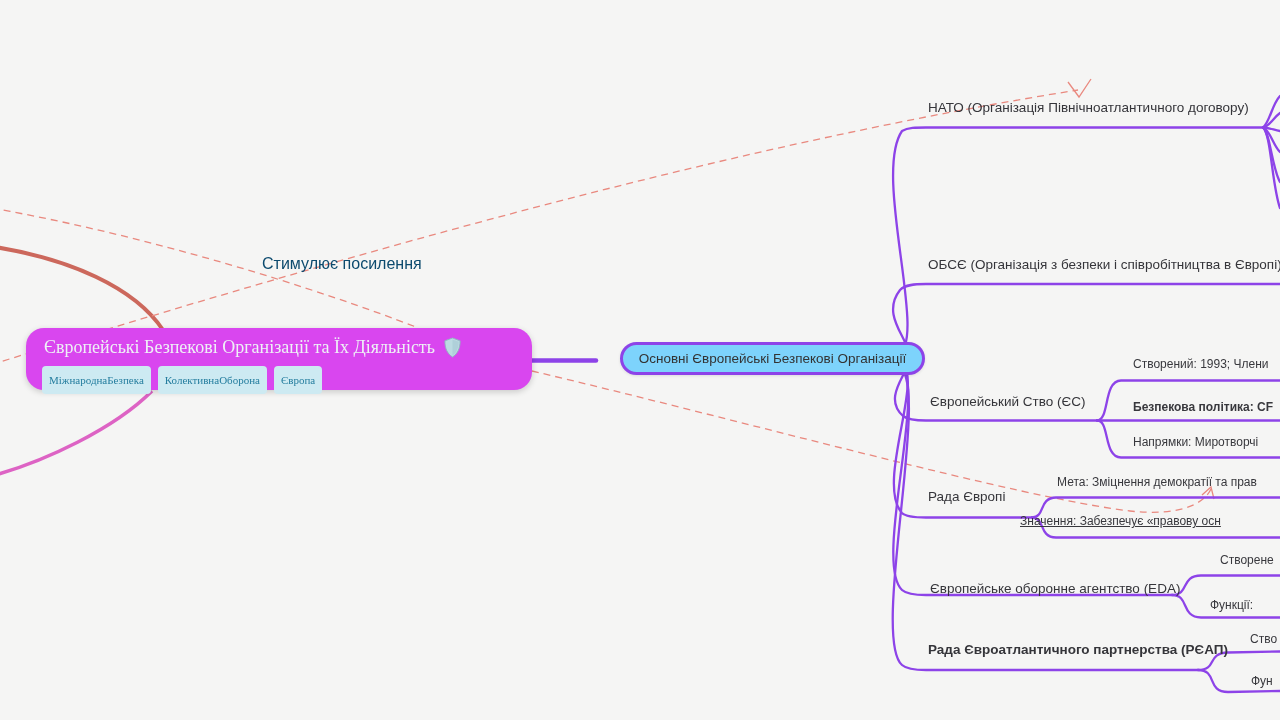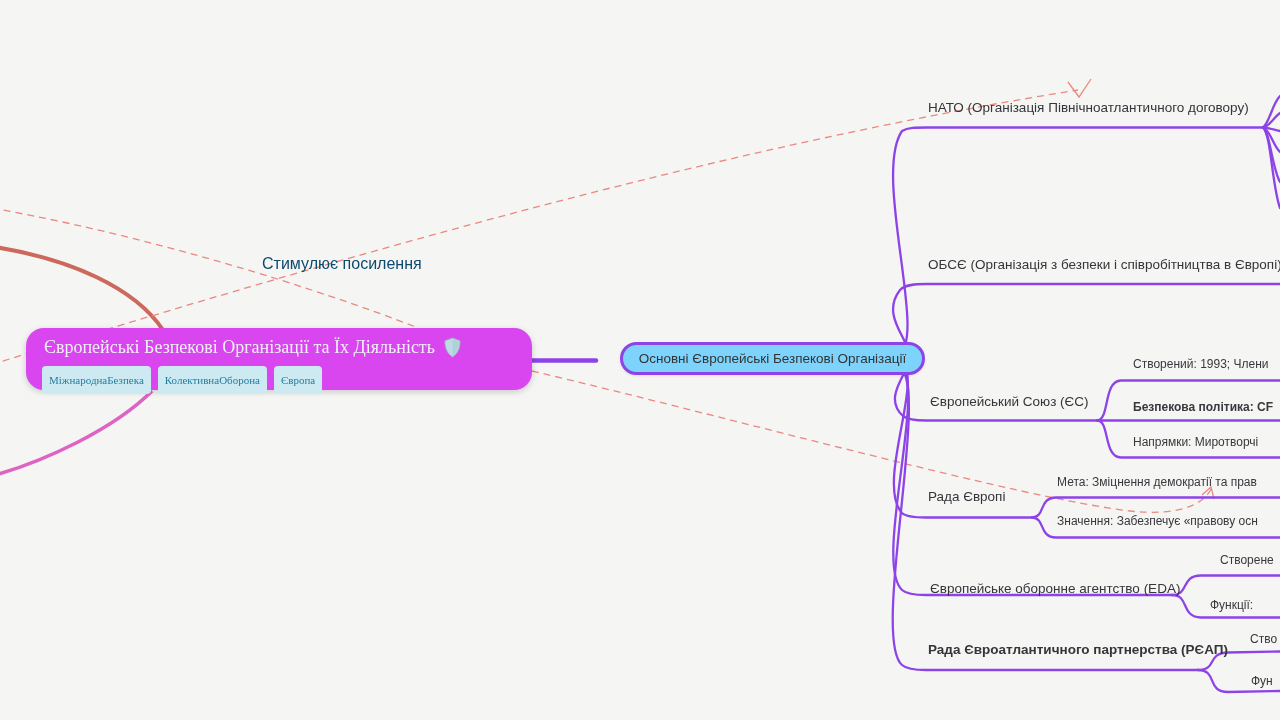--- a/index.html
+++ b/index.html
@@ -113,28 +113,28 @@
   <div id="central-node">
     <span>Основні Європейські Безпекові Організації</span>
   </div>
 
   <div class="relation-label" style="left:262px;top:255px;">Стимулює посилення</div>
 
   <div class="node-label" style="left:928px;top:100px;">НАТО (Організація Північноатлантичного договору)</div>
 
   <div class="node-label" style="left:928px;top:257px;">ОБСЄ (Організація з безпеки і співробітництва в Європі)</div>
 
-  <div class="node-label" style="left:930px;top:394px;">Європейський Союз (ЄС)</div>
+  <div class="node-label" style="left:930px;top:394px;">Європейський Ство (ЄС)</div>
   <div class="node-label child-label" style="left:1133px;top:356px;">Створений: 1993; Члени</div>
   <div class="node-label child-label" style="left:1133px;top:399px;font-weight:bold;">Безпекова політика: CF</div>
   <div class="node-label child-label" style="left:1133px;top:434px;">Напрямки: Миротворчі</div>
 
   <div class="node-label" style="left:928px;top:489px;">Рада Європі</div>
   <div class="node-label child-label" style="left:1057px;top:474px;">Мета: Зміцнення демократії та прав</div>
-  <div class="node-label child-label" style="left:1057px;top:513px;">Значення: Забезпечує «правову осн</div>
+  <div class="node-label child-label" style="left:1020px;top:513px;text-decoration:underline;">Значення: Забезпечує «правову осн</div>
 
   <div class="node-label" style="left:930px;top:565px;margin-top:16px;">Європейське оборонне агентство (EDA)</div>
   <div class="node-label child-label" style="left:1220px;top:552px;">Створене</div>
   <div class="node-label child-label" style="left:1210px;top:597px;">Функції:</div>
 
   <div class="node-label" style="left:928px;top:642px;font-weight:bold;">Рада Євроатлантичного партнерства (РЄАП)</div>
   <div class="node-label child-label" style="left:1250px;top:631px;">Ство</div>
   <div class="node-label child-label" style="left:1251px;top:673px;">Фун</div>
 
 </div>

